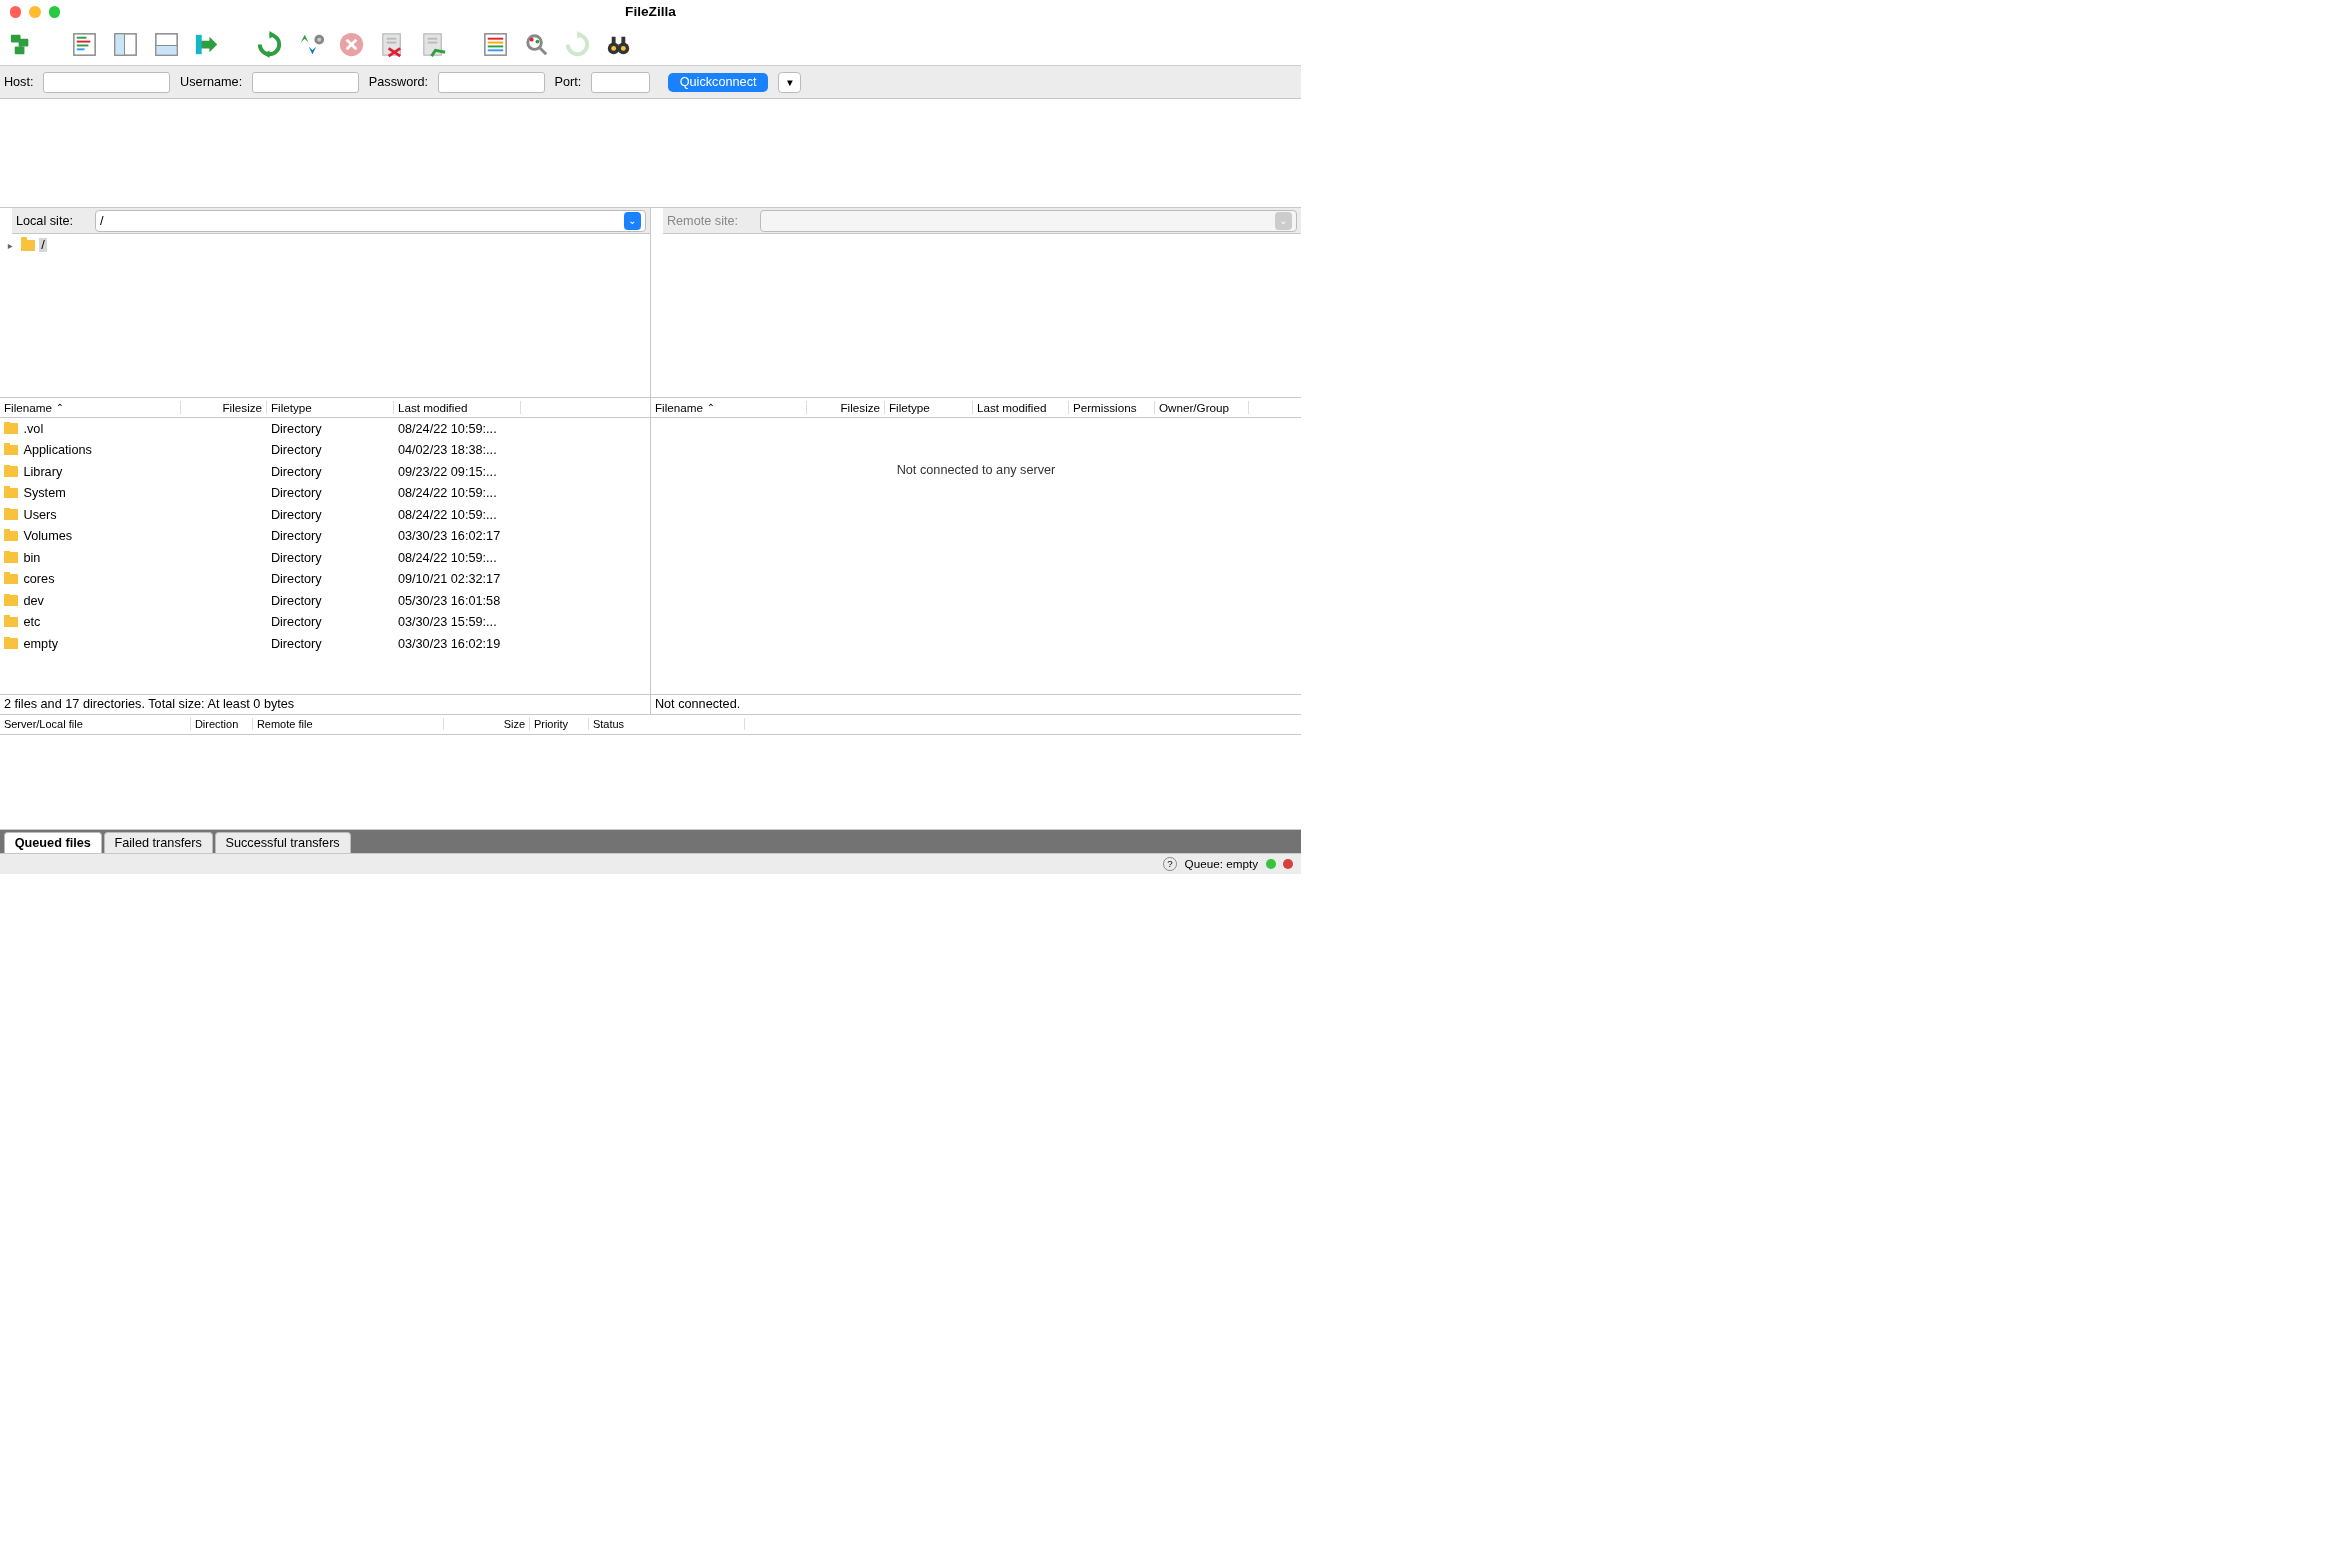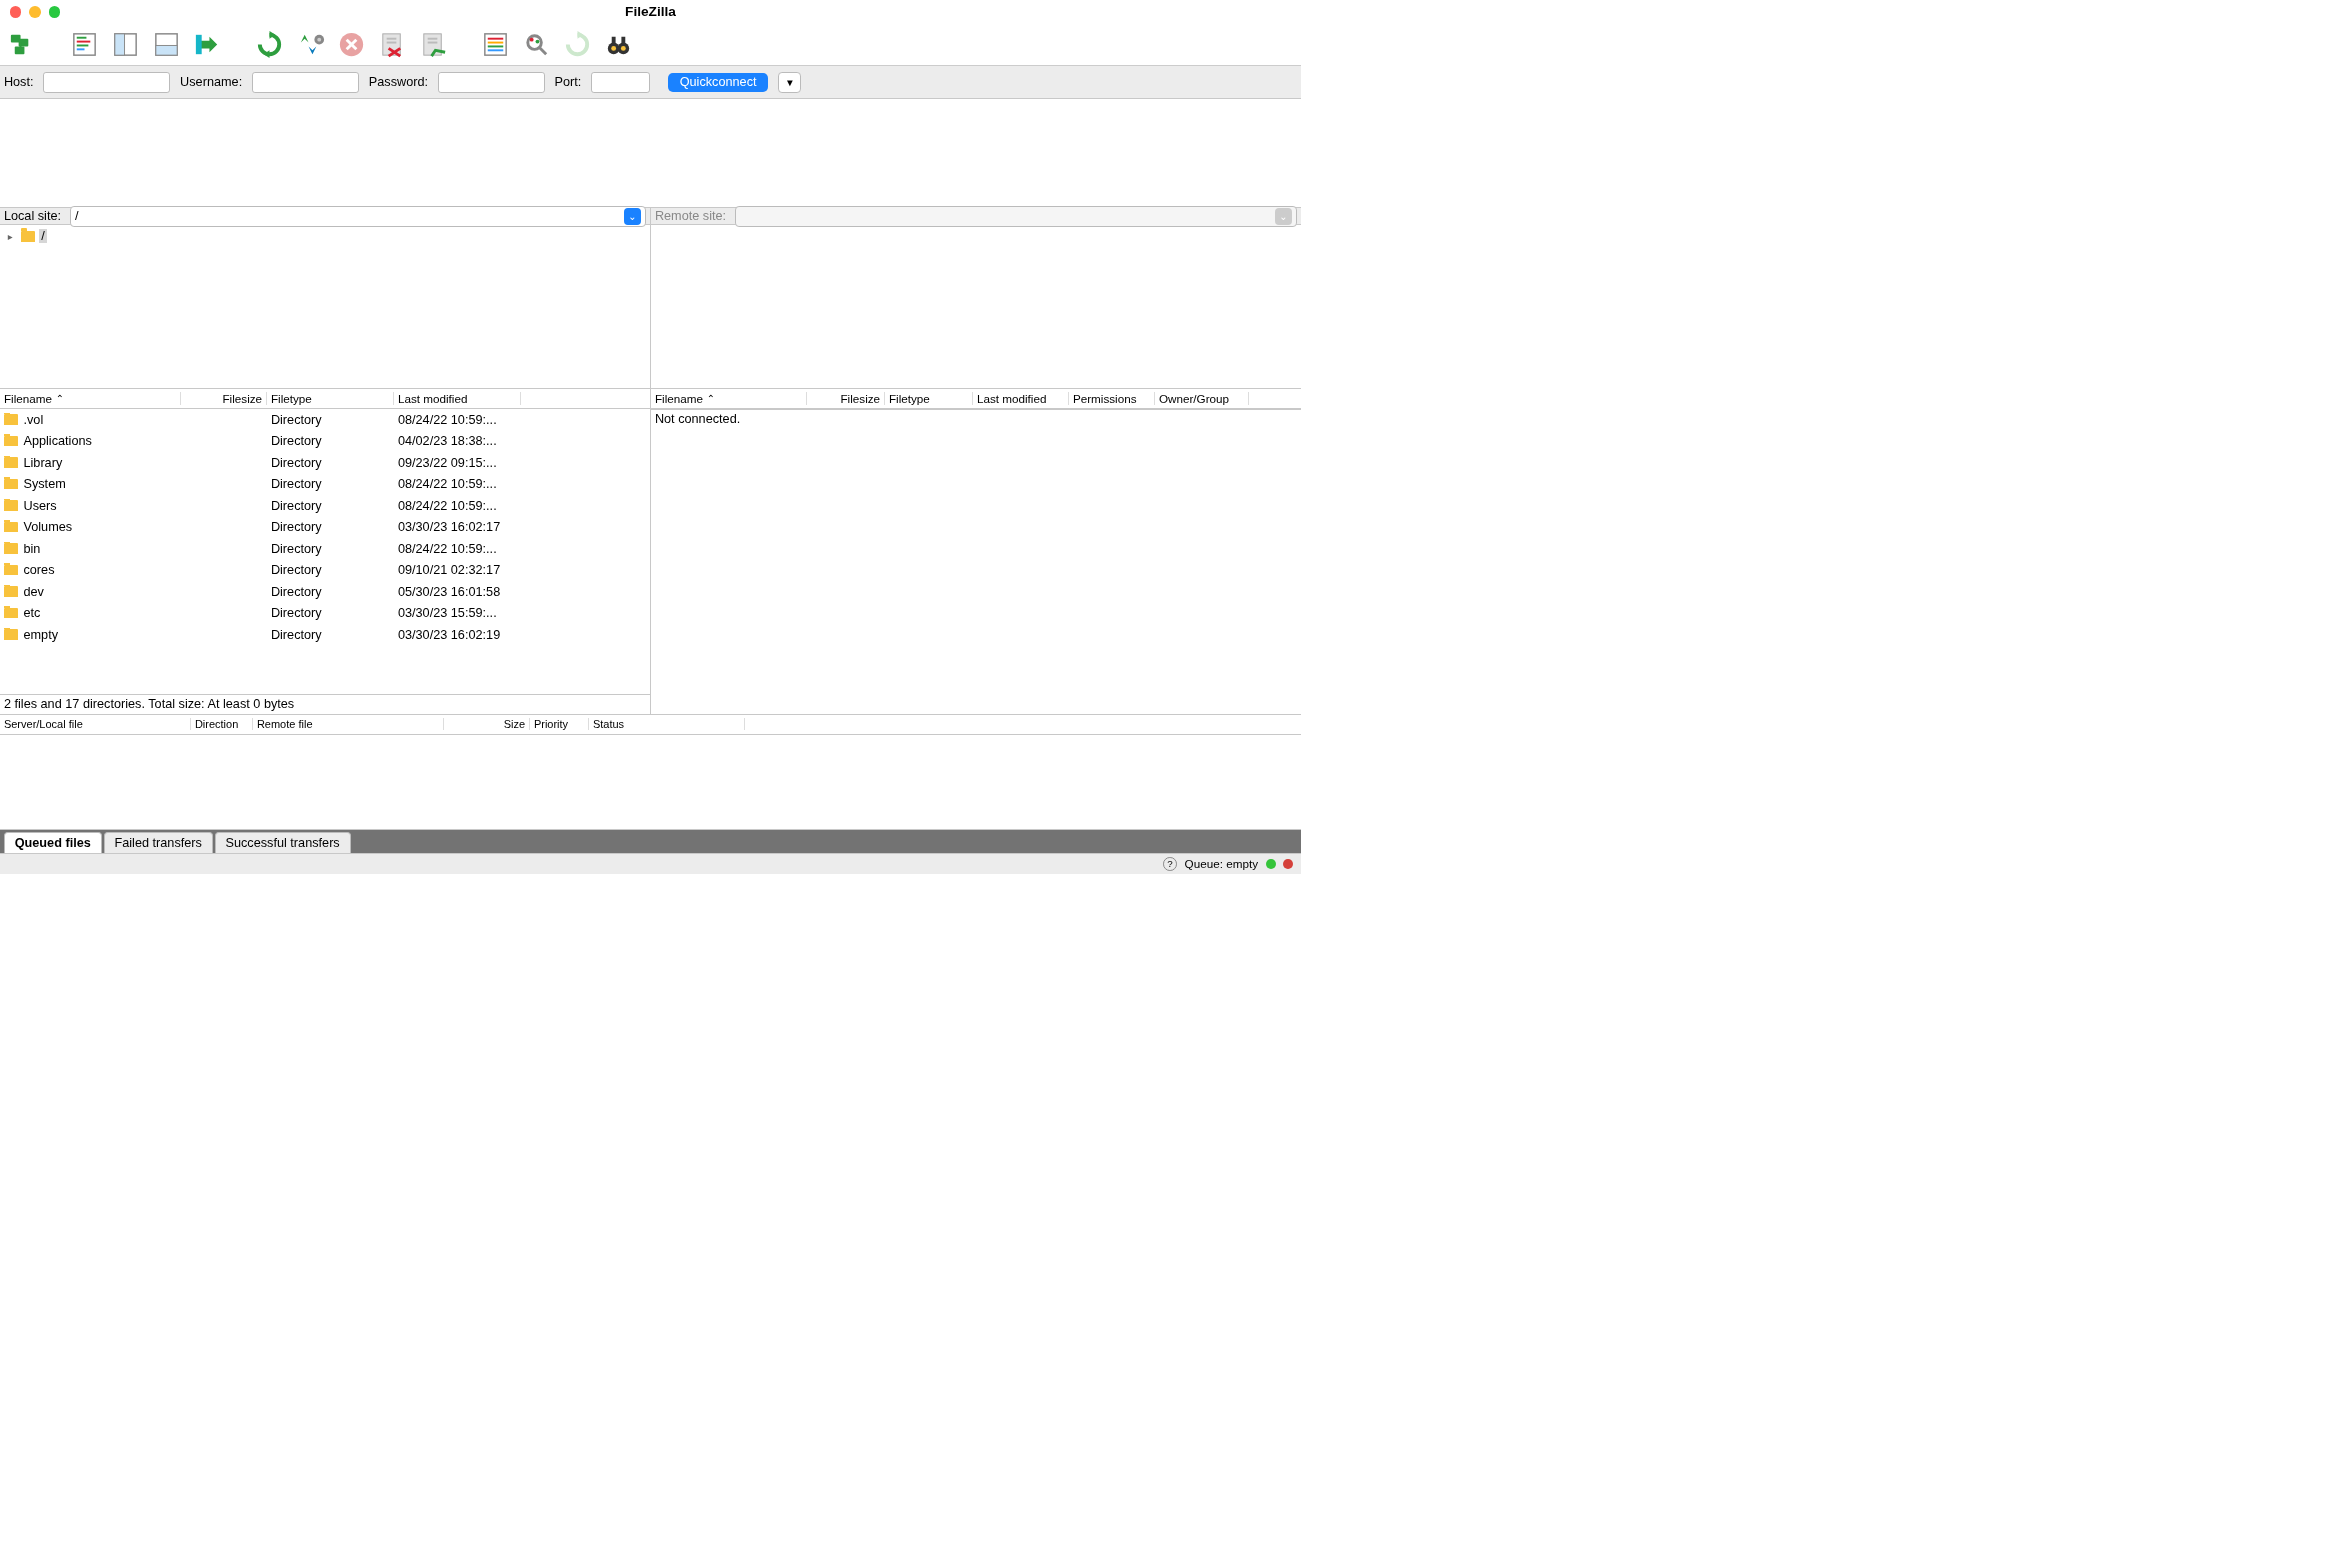--- a/index.html
+++ b/index.html
@@ -97,27 +97,28 @@
 .pane {
   flex: 1;
   display: flex;
   flex-direction: column;
   min-width: 0;
   border-right: 1px solid #c8c8c8;
 }
 .pane:last-child { border-right: none; }
 
 .site-row {
-  height: 17px;
-  display: flex;
-  align-items: center;
-  padding: 0 3.9px;
-  gap: 9px;
+  height: 26px;
+  display: flex;
+  align-items: center;
+  padding: 0 3.9px;
+  gap: 22px;
   border-bottom: 1px solid #c8c8c8;
   background: #ececec;
+  margin-left: 12px;
 }
 .site-row.remote { color: #888; }
 .site-combo {
   flex: 1;
   display: flex;
   align-items: center;
   background: #fff;
   border: 1px solid #bbb;
   border-radius: 3.9px;
   height: 21.5px;
@@ -540,20 +541,23 @@
       <div class="fh-cell" style="width:156px">
           <span>Filename</span>
           <span class="sort-asc">⌃</span>
         </div>
       <div class="fh-cell" style="width:78px;justify-content:flex-end">Filesize</div>
       <div class="fh-cell" style="width:88px">Filetype</div>
       <div class="fh-cell" style="width:96px">Last modified</div>
       <div class="fh-cell" style="width:86px">Permissions</div>
       <div class="fh-cell" style="width:94px">Owner/Group</div>
     </div>
+    <div class="file-list empty-msg">
+      <span>Not connected to any server</span>
+    </div>
     <div class="status-line">Not connected.</div>
   </div>
 </div>
 
 <div class="queue-hdr">
   <div class="qh-cell" style="width:191px">Server/Local file</div>
   <div class="qh-cell" style="width:62px">Direction</div>
   <div class="qh-cell" style="width:191px">Remote file</div>
   <div class="qh-cell" style="width:86px;text-align:right">Size</div>
   <div class="qh-cell" style="width:59px">Priority</div>

